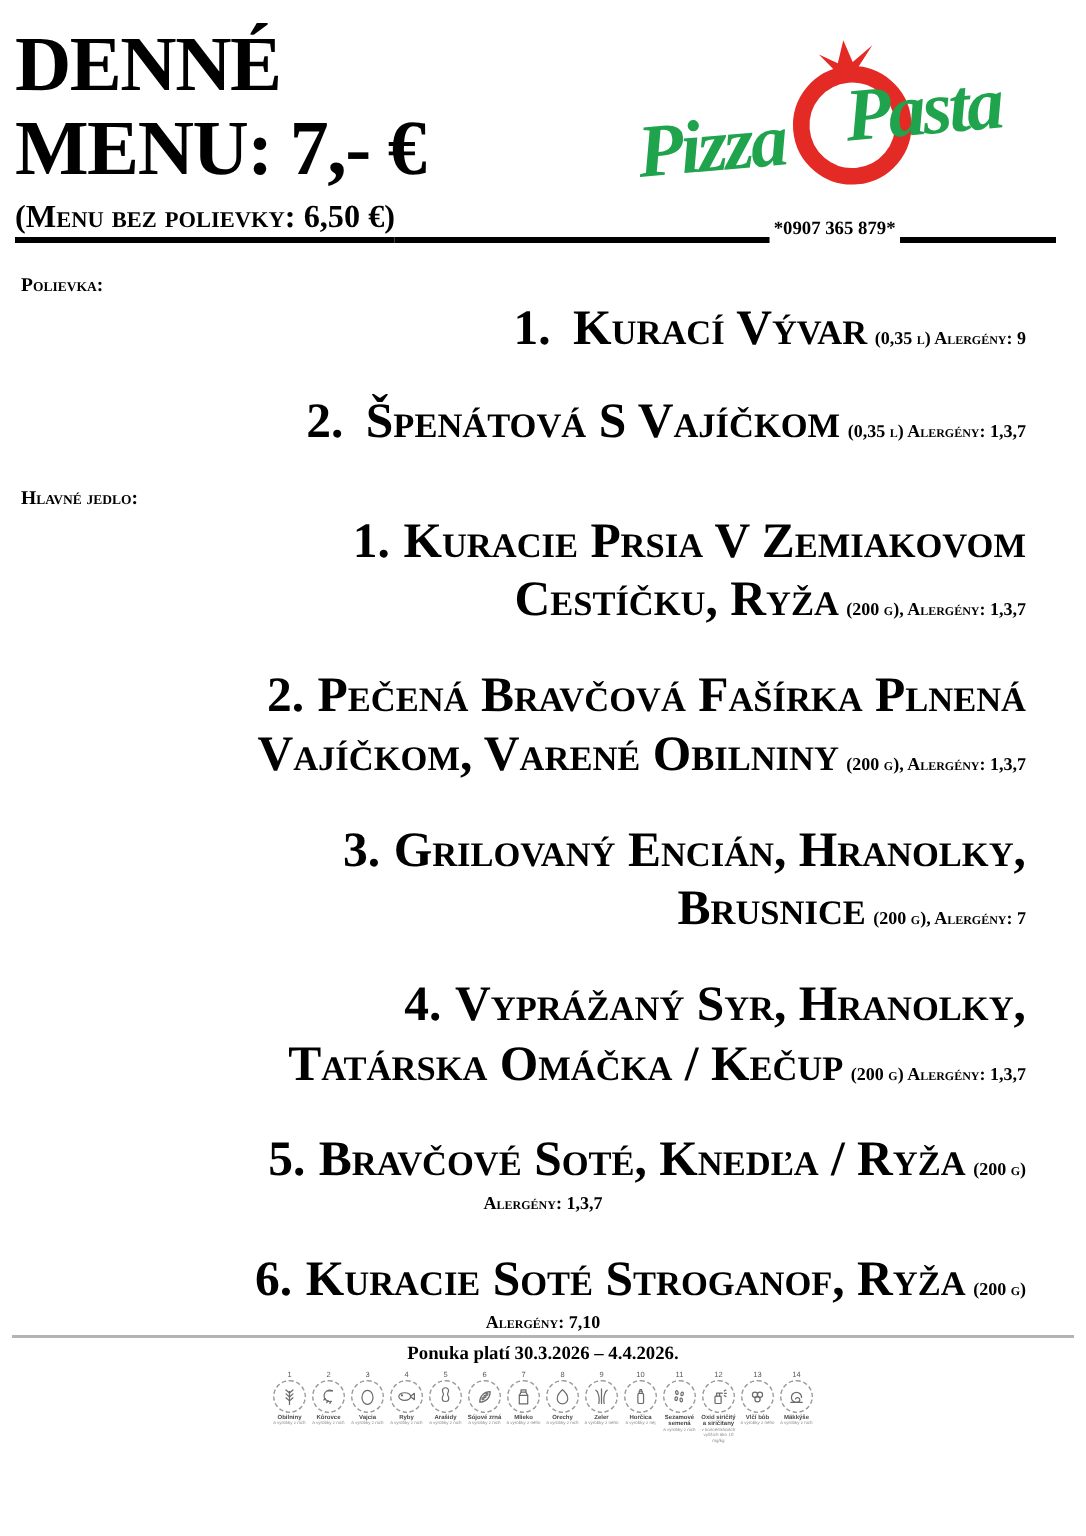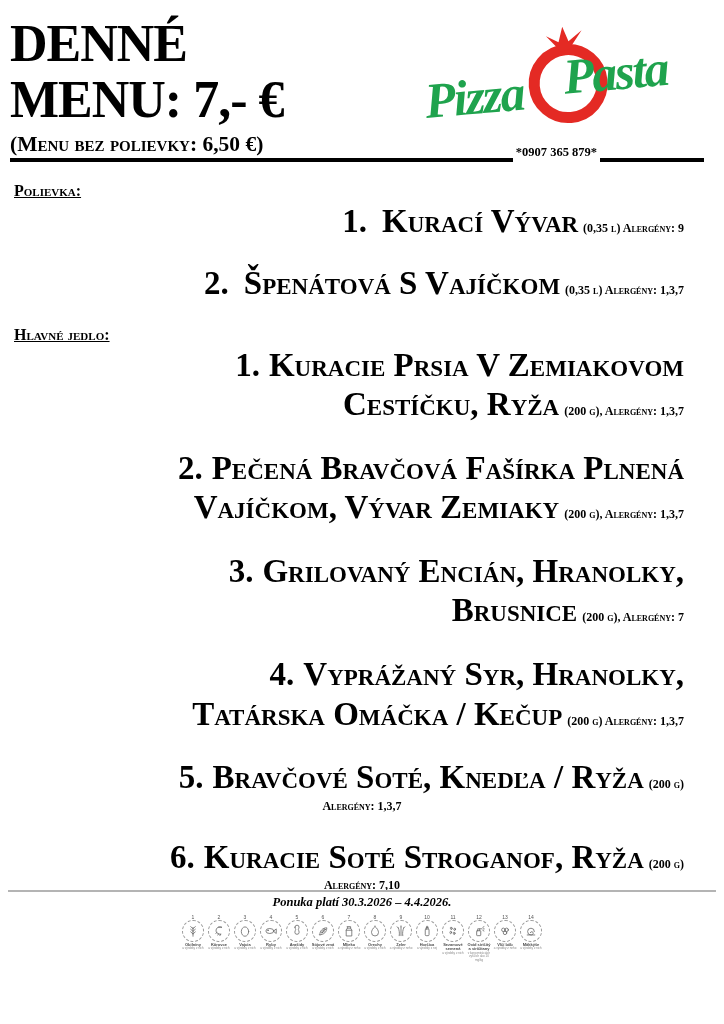--- a/index.html
+++ b/index.html
@@ -21,37 +21,36 @@
   .subtitle-row{display:flex;align-items:flex-end;margin:4px 20px 0 10px;}
   .subtitle{
     font-size:21.5px;font-weight:700;font-variant:small-caps;white-space:nowrap;
     border-bottom:4px solid #000;padding-bottom:1px;
   }
   .rule-fill{flex:1;border-bottom:4px solid #000;height:0;}
   .phone{font-size:12.5px;font-weight:700;padding:0 3px 2px 3px;white-space:nowrap;}
   .rule-end{width:104px;border-bottom:4px solid #000;height:0;}
   
   .section-label{
-    font-size:16px;font-weight:700;font-variant:small-caps;
-    text-decoration:underline;
+    font-size:13px;font-weight:700;font-variant:small-caps;
     margin:20px 0 2px 14px;
   }
   .section-label.mains-label{margin-top:1px;}
   .menu-list{text-align:center;}
   .dish{margin:0 40px 22px 40px;}
   .mains .dish{margin-bottom:24px;}
   .dish-line{font-size:33px;font-weight:700;line-height:1.2;font-variant:small-caps;text-align:right;}
   .num{font-variant:normal;margin-right:9px;}
   .soups .num{margin-right:15px;}
   .sub{font-size:12px;margin-left:5px;white-space:nowrap;letter-spacing:0;}
   .alg-line{font-size:12px;font-weight:700;font-variant:small-caps;margin-top:1px;}
   
   .footer{position:absolute;left:0;right:0;bottom:62px;}
   .footer-rule{border-top:2px solid #b4b4b4;margin:0 8px 3px 8px;}
-  .validity{text-align:center;font-size:12.5px;font-weight:700;margin-bottom:4px;font-style:italic;}
+  .validity{text-align:center;font-size:12.5px;font-weight:700;margin-bottom:4px;}
   .allergen-row{display:flex;justify-content:center;align-items:flex-start;gap:2px;}
   .allergen{width:24px;text-align:center;color:#555;}
   .alg-num{font-size:5px;line-height:6px;font-family:"Liberation Sans",sans-serif;}
   .alg-circle{
     width:20px;height:20px;margin:0 auto;border:1px dashed #9a9a9a;border-radius:50%;
     display:flex;align-items:center;justify-content:center;background:#fff;
   }
   .alg-circle svg{width:14px;height:14px;stroke:#6b6b6b;fill:none;stroke-width:1.4;stroke-linecap:round;stroke-linejoin:round;}
   .alg-label{font-size:4px;line-height:4.5px;margin-top:1px;color:#4a4a4a;font-family:"Liberation Sans",sans-serif;font-weight:bold;}
   .alg-sub{font-size:3px;line-height:3.5px;color:#8a8a8a;font-family:"Liberation Sans",sans-serif;}
@@ -98,21 +97,21 @@
     </div>
 
   <div class="section-label mains-label">Hlavné jedlo:</div>
   <div class="menu-list mains" id="mains-list">
       <div class="dish">
         <div class="dish-line"><span class="num">1.</span><span class="nm">Kuracie Prsia V Zemiakovom</span></div>
         <div class="dish-line"><span class="nm">Cestíčku, Ryža</span><span class="sub">(200 g), Alergény: 1,3,7</span></div>
       </div>
       <div class="dish">
         <div class="dish-line"><span class="num">2.</span><span class="nm">Pečená Bravčová Fašírka Plnená</span></div>
-        <div class="dish-line"><span class="nm">Vajíčkom, Vývar Zemiaky</span><span class="sub">(200 g), Alergény: 1,3,7</span></div>
+        <div class="dish-line"><span class="nm">Vajíčkom, Varené Obilniny</span><span class="sub">(200 g), Alergény: 1,3,7</span></div>
       </div>
       <div class="dish">
         <div class="dish-line"><span class="num">3.</span><span class="nm">Grilovaný Encián, Hranolky,</span></div>
         <div class="dish-line"><span class="nm">Brusnice</span><span class="sub">(200 g), Alergény: 7</span></div>
       </div>
       <div class="dish">
         <div class="dish-line"><span class="num">4.</span><span class="nm">Vyprážaný Syr, Hranolky,</span></div>
         <div class="dish-line"><span class="nm">Tatárska Omáčka / Kečup</span><span class="sub">(200 g) Alergény: 1,3,7</span></div>
       </div>
       <div class="dish">

